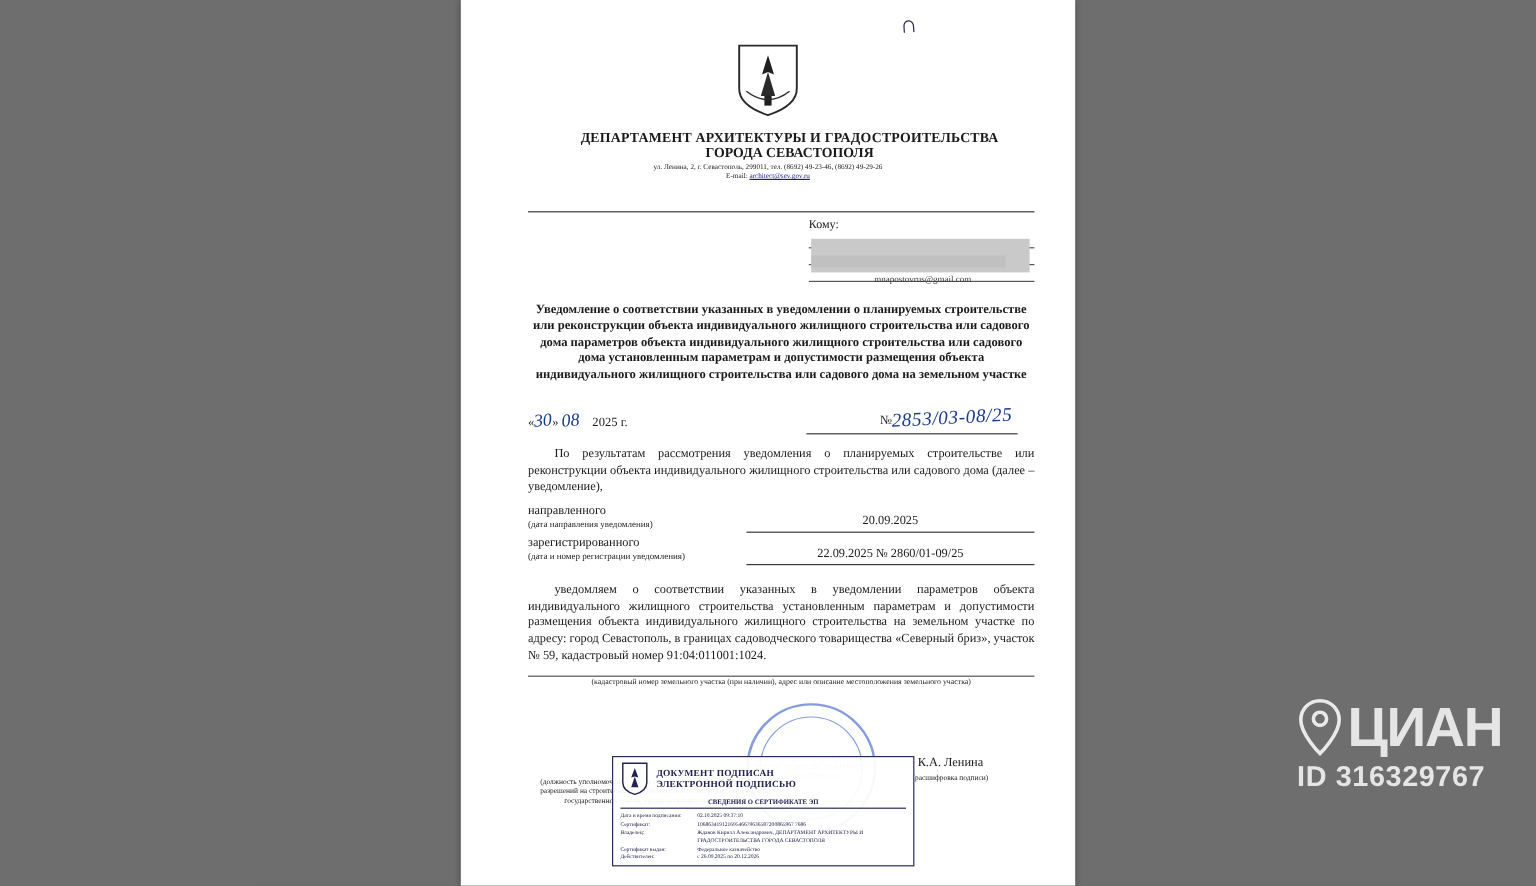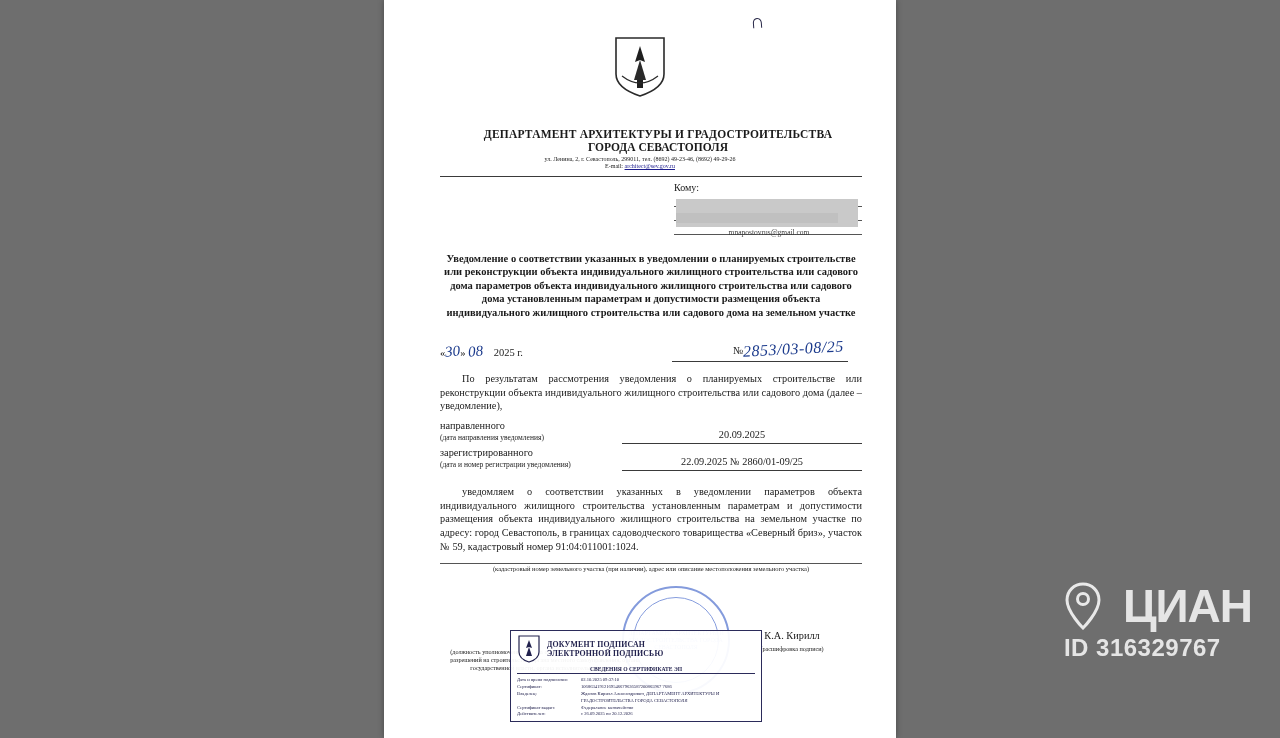--- a/index.html
+++ b/index.html
@@ -66,21 +66,21 @@
   }
   .org-line1 {
     font-size: 11.5px;
     font-weight: bold;
     letter-spacing: 2.6px;
   }
   .org-line2 {
     font-size: 11.5px;
     font-weight: bold;
     letter-spacing: 0.2px;
-    margin-top: 20px;
+    margin-top: 1px;
     padding-left: 36px;
   }
   .org-line3 {
     font-size: 11.5px;
     font-weight: bold;
     margin-top: 1px;
     padding-left: 36px;
   }
   .org-addr {
     font-size: 6px;
@@ -367,21 +367,21 @@
     right: 28px;
     top: 582px;
     color: rgba(255,255,255,0.82);
     font-family: "Liberation Sans", sans-serif;
     text-align: left;
     pointer-events: none;
   }
   .wm-top {
     display: flex;
     align-items: center;
-    gap: 21px;
+    gap: 4px;
   }
   .wm-logo { width: 38px; height: 48px; }
   .wm-name {
     font-size: 46px;
     font-weight: bold;
     letter-spacing: -1px;
     line-height: 1;
   }
   .wm-id {
     font-size: 24px;
@@ -465,21 +465,21 @@
       <div class="field-underline" style="top:470px;"></div>
 
       <div class="para p2">
         <span class="indent"></span><span>уведомляем о соответствии указанных в уведомлении параметров объекта индивидуального жилищного строительства установленным параметрам и допустимости размещения объекта индивидуального жилищного строительства на земельном участке по адресу: город Севастополь, в границах садоводческого товарищества «Северный бриз», участок № 59, кадастровый номер 91:04:011001:1024.</span>
       </div>
 
       <div class="cad-rule"></div>
       <div class="cadastral-note">(кадастровый номер земельного участка (при наличии), адрес или описание местоположения земельного участка)</div>
 
       <div class="sign-sub">(должность уполномоченного лица органа, уполномоченного на выдачу разрешений на строительство, органа местного самоуправления, органа государственной власти, органа исполнительной власти)</div>
-      <div class="sign-name">К.А. Кирилл</div>
+      <div class="sign-name">К.А. Ленина</div>
       <div class="sign-name-sub">(расшифровка подписи)</div>
 
       <div class="stamp">
         <div class="stamp-txt">ДЕПАРТАМЕНТ АРХИТЕКТУРЫ И ГРАДОСТРОИТЕЛЬСТВА ГОРОДА СЕВАСТОПОЛЯ</div>
       </div>
 
       <div class="esign">
         <div class="esign-head">
           <svg class="esign-logo" viewBox="0 0 24 28">
             <path d="M2 1 L22 1 L22 17 Q22 24 12 27 Q2 24 2 17 Z" fill="#ffffff" stroke="#22224e" stroke-width="1.2"></path>

